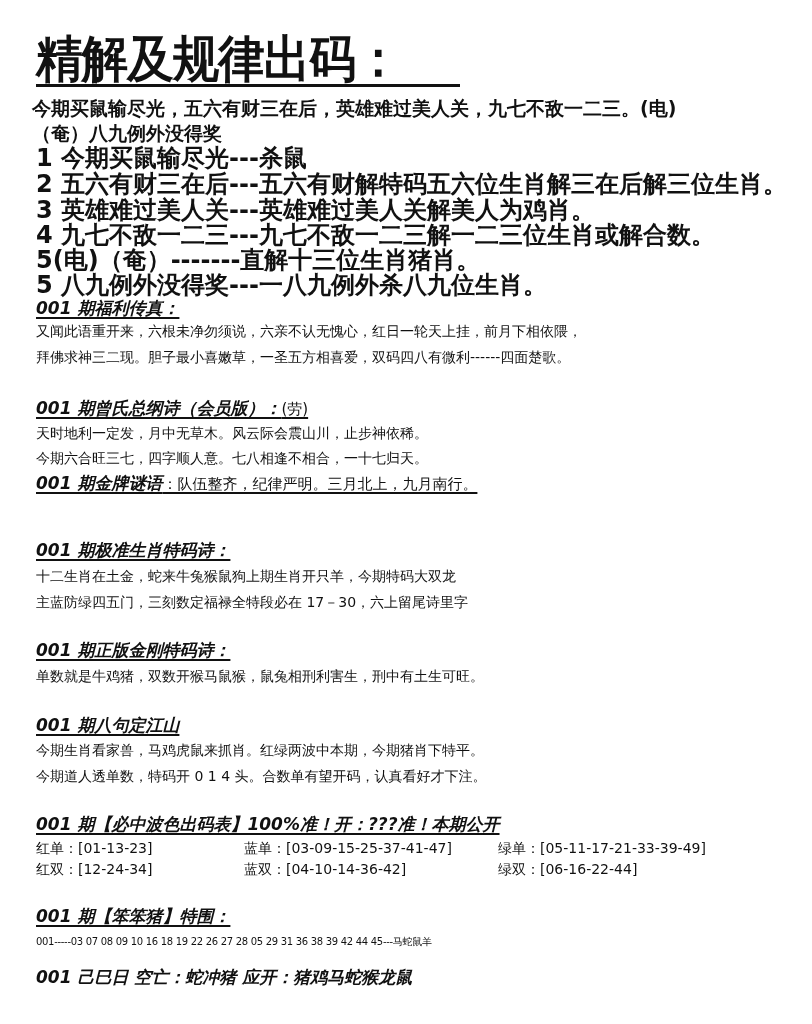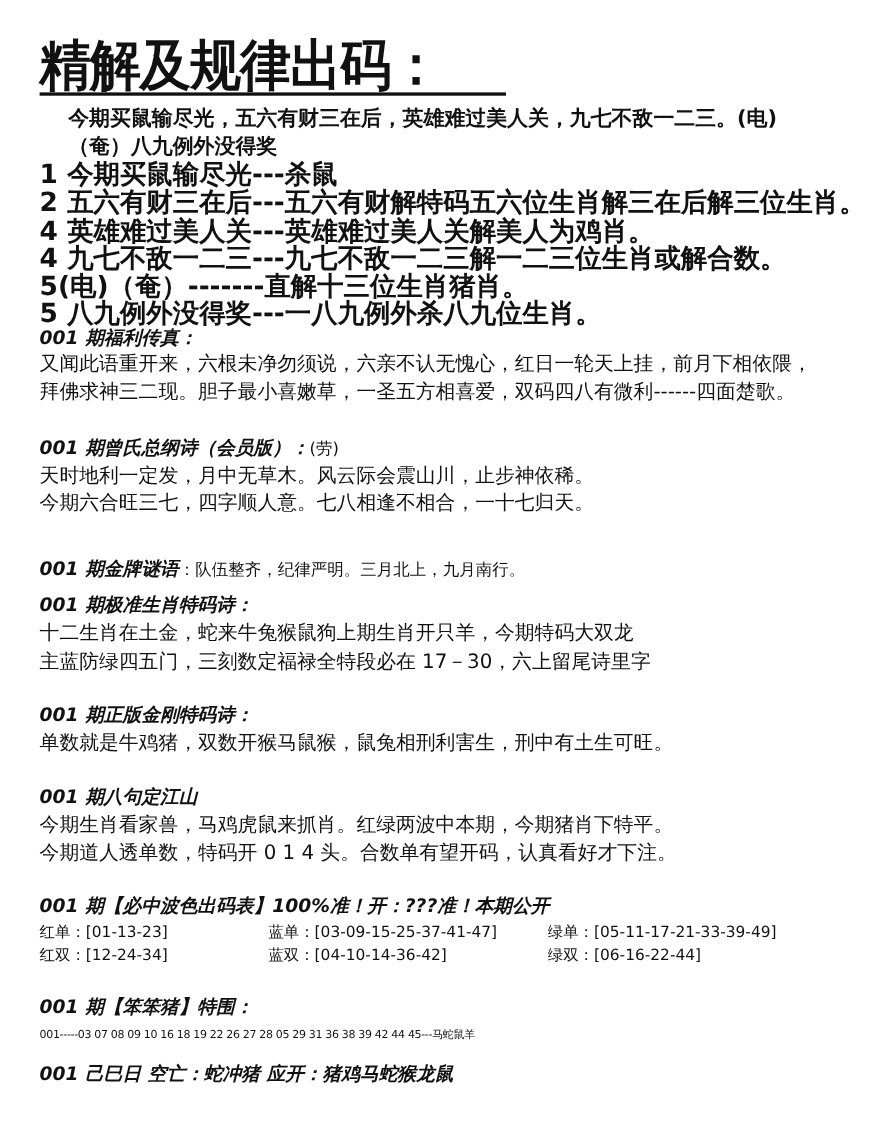--- a/index.html
+++ b/index.html
@@ -6,60 +6,60 @@
   body {
     width: 812px; height: 1024px; position: relative; overflow: hidden;
     font-family: "DejaVu Sans", "Liberation Sans", sans-serif; color: #111;
   }
   .abs { position: absolute; white-space: nowrap; }
   .title {
     left: 36px; top: 30px; font-size: 50px; font-weight: bold; letter-spacing: -1px;
     line-height: 58px; transform: scaleX(0.93); transform-origin: left top;
   }
   .title-underline { left: 36px; top: 84px; width: 424px; height: 3px; background: #111; }
-  .intro { left: 32px; font-size: 19px; font-weight: bold; line-height: 24px; margin-left: 30px; }
+  .intro { left: 32px; font-size: 19px; font-weight: bold; line-height: 24px; }
   .rule { left: 36px; font-size: 24px; font-weight: bold; line-height: 24px; }
   .h {
     left: 36px; font-size: 17px; font-weight: bold; font-style: italic;
-    text-decoration-thickness: 2px; text-underline-offset: 3px;
+    text-decoration: underline; text-decoration-thickness: 2px; text-underline-offset: 3px;
     line-height: 22px;
   }
   .h-suffix { font-size: 15px; font-weight: normal; font-style: normal; text-decoration: none; }
-  .p { left: 36px; font-size: 18px; line-height: 20px; }
+  .p { left: 36px; font-size: 14px; line-height: 20px; }
   .row { left: 36px; font-size: 14px; line-height: 20px; }
   .lbl { display: inline-block; }
   .big { left: 36px; font-size: 17px; font-weight: bold; line-height: 22px; font-style: italic; }
 </style>
 </head>
 <body>
 
 <div class="abs title">精解及规律出码：</div>
 <div class="abs title-underline"></div>
 
 <div class="abs intro" style="top:96px">今期买鼠输尽光，五六有财三在后，英雄难过美人关，九七不敌一二三。(电)</div>
 <div class="abs intro" style="top:121px">（奄）八九例外没得奖</div>
 
 <div class="abs rule" style="top:146px">1 今期买鼠输尽光---杀鼠</div>
 <div class="abs rule" style="top:172px">2 五六有财三在后---五六有财解特码五六位生肖解三在后解三位生肖。</div>
-<div class="abs rule" style="top:198px">4 英雄难过美人关---英雄难过美人关解美人为鸡肖。</div>
+<div class="abs rule" style="top:198px">3 英雄难过美人关---英雄难过美人关解美人为鸡肖。</div>
 <div class="abs rule" style="top:223px">4 九七不敌一二三---九七不敌一二三解一二三位生肖或解合数。</div>
 <div class="abs rule" style="top:248px">5(电)（奄）-------直解十三位生肖猪肖。</div>
 <div class="abs rule" style="top:273px">5 八九例外没得奖---一八九例外杀八九位生肖。</div>
 
 <div class="abs h" style="top:297px">001 期福利传真：</div>
 <div class="abs p" style="top:321px">又闻此语重开来，六根未净勿须说，六亲不认无愧心，红日一轮天上挂，前月下相依隈，</div>
 <div class="abs p" style="top:347px">拜佛求神三二现。胆子最小喜嫩草，一圣五方相喜爱，双码四八有微利------四面楚歌。</div>
 
 <div class="abs h" style="top:397px">
   <span>001 期曾氏总纲诗（会员版）：</span><span class="h-suffix">(劳)</span>
 </div>
 <div class="abs p" style="top:423px">天时地利一定发，月中无草木。风云际会震山川，止步神依稀。</div>
 <div class="abs p" style="top:448px">今期六合旺三七，四字顺人意。七八相逢不相合，一十七归天。</div>
 
-<div class="abs h" style="top:507px">
+<div class="abs h" style="top:472px">
   <span>001 期金牌谜语</span><span class="h-suffix">：队伍整齐，纪律严明。三月北上，九月南行。</span>
 </div>
 
 <div class="abs h" style="top:539px">001 期极准生肖特码诗：</div>
 <div class="abs p" style="top:566px">十二生肖在土金，蛇来牛兔猴鼠狗上期生肖开只羊，今期特码大双龙</div>
 <div class="abs p" style="top:592px">主蓝防绿四五门，三刻数定福禄全特段必在 17－30，六上留尾诗里字</div>
 
 <div class="abs h" style="top:639px">001 期正版金刚特码诗：</div>
 <div class="abs p" style="top:666px">单数就是牛鸡猪，双数开猴马鼠猴，鼠兔相刑利害生，刑中有土生可旺。</div>
 

